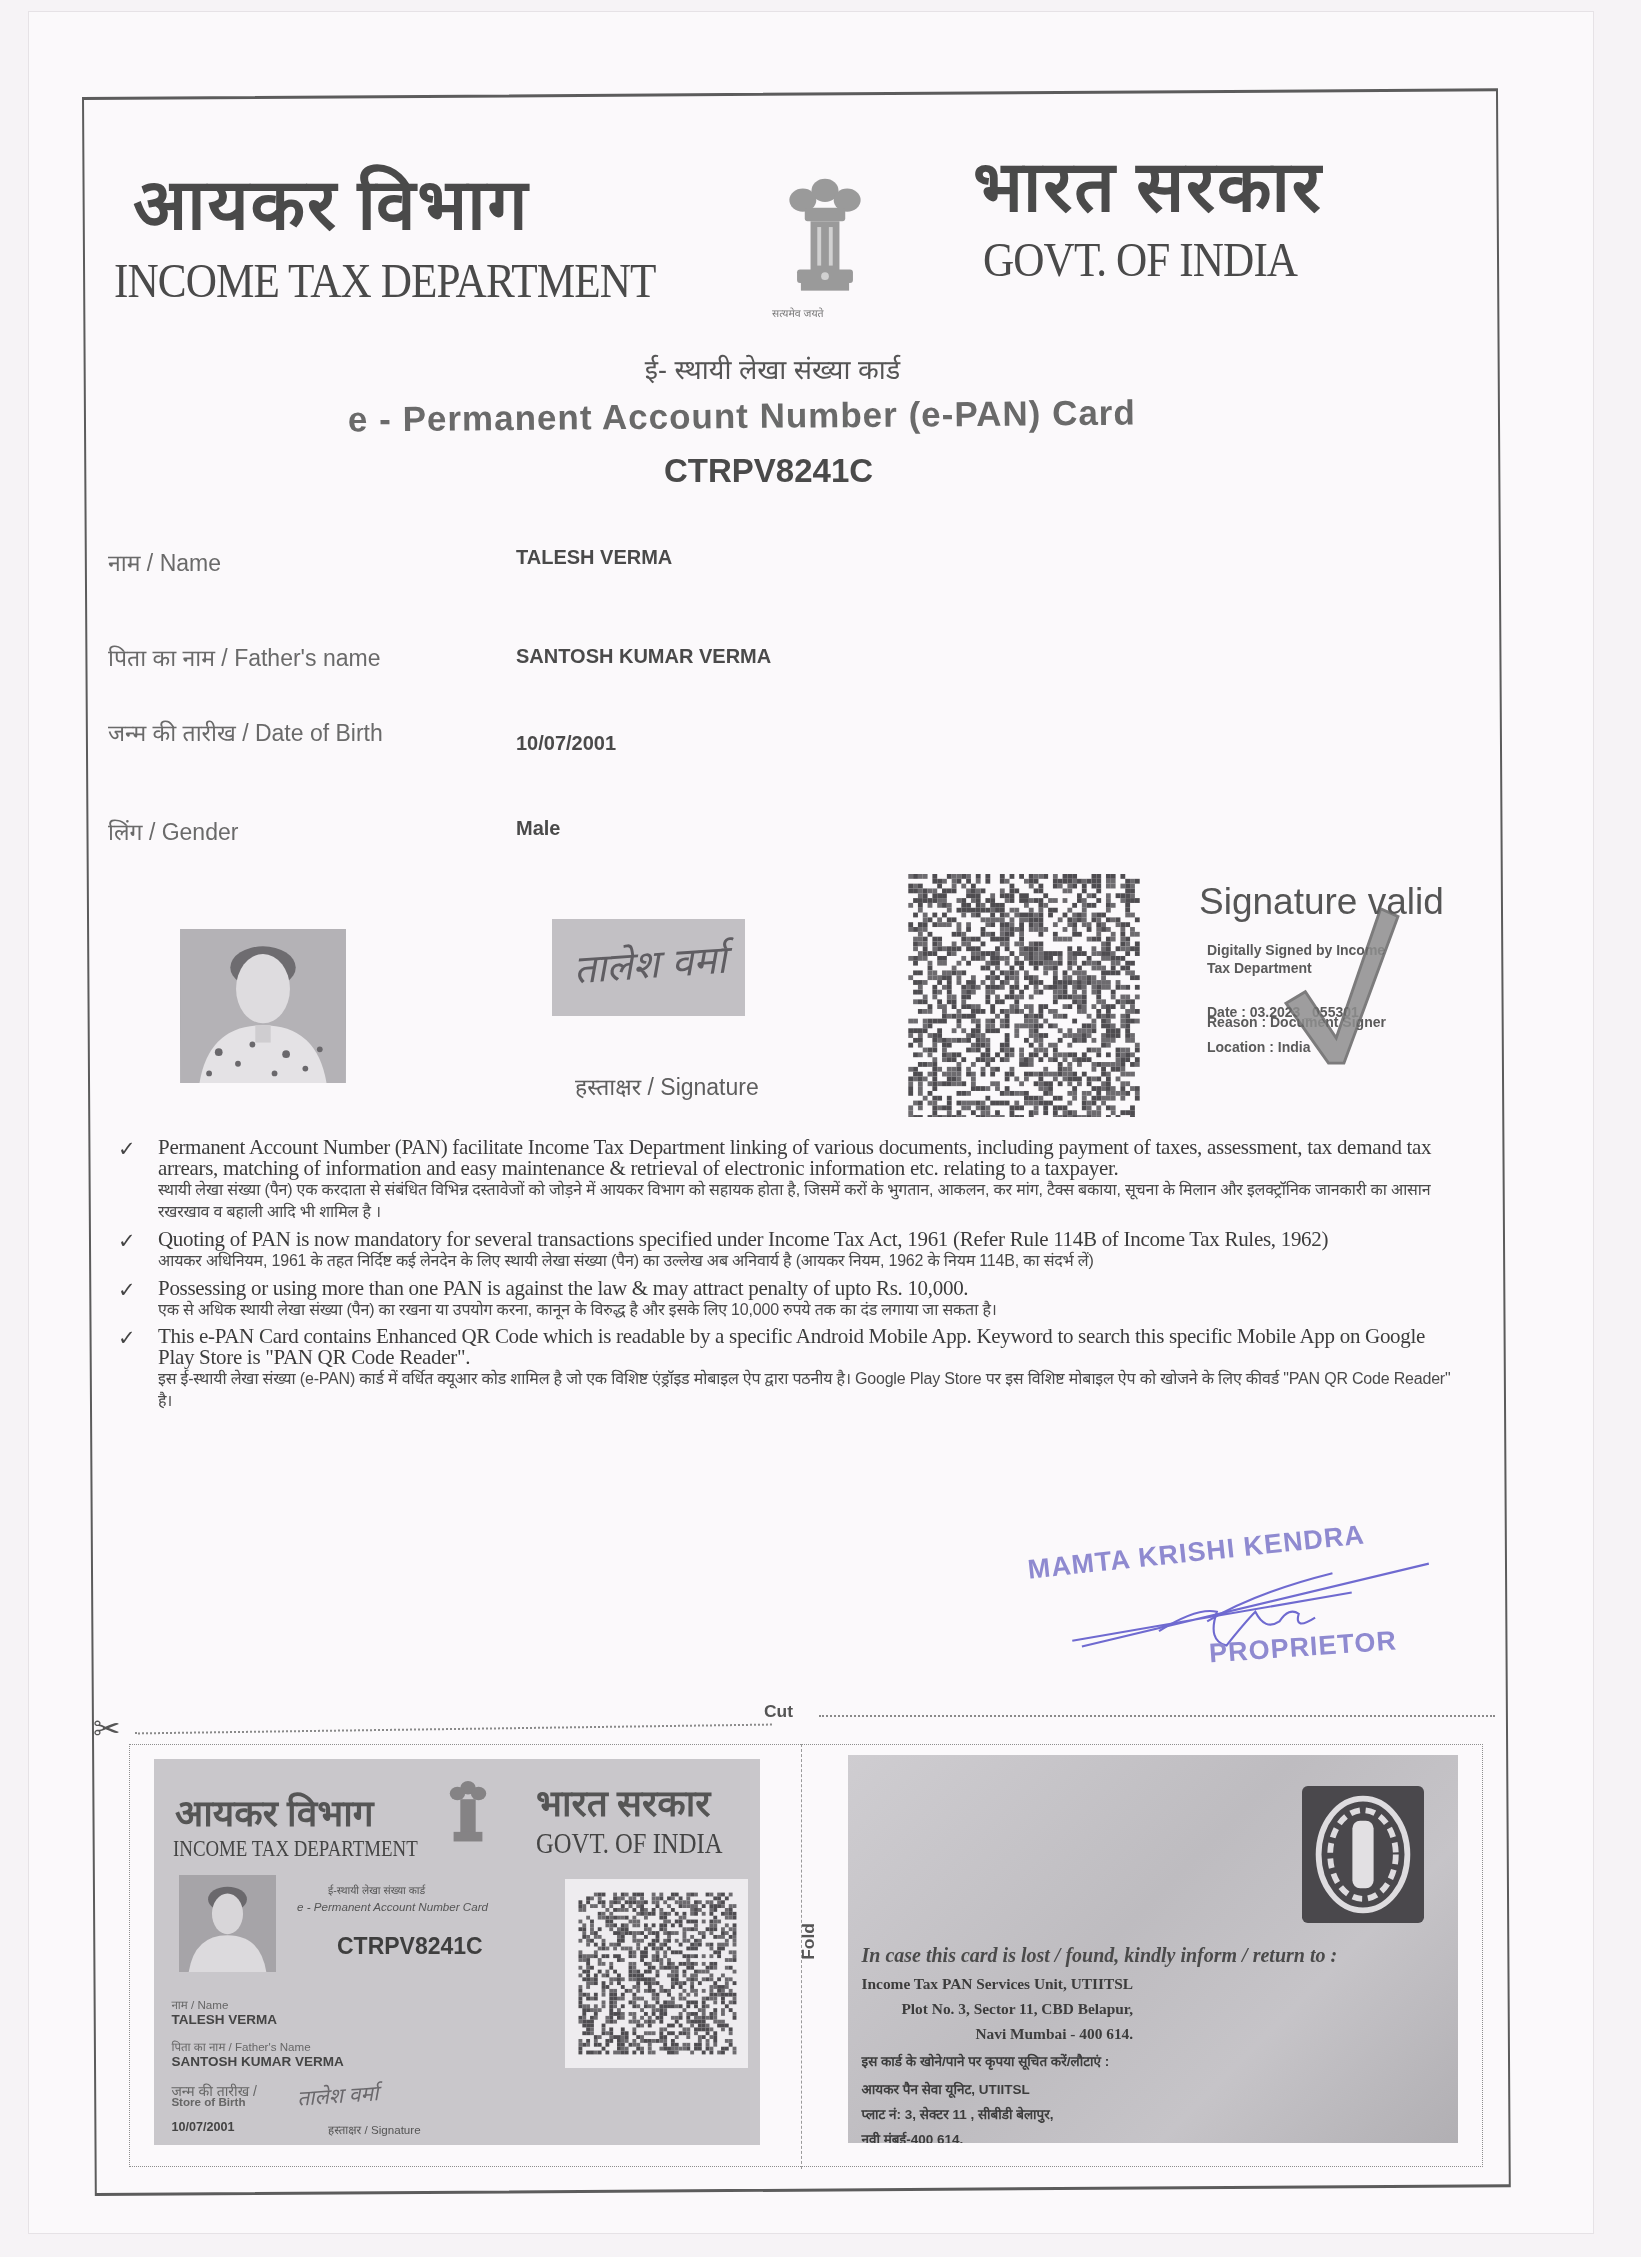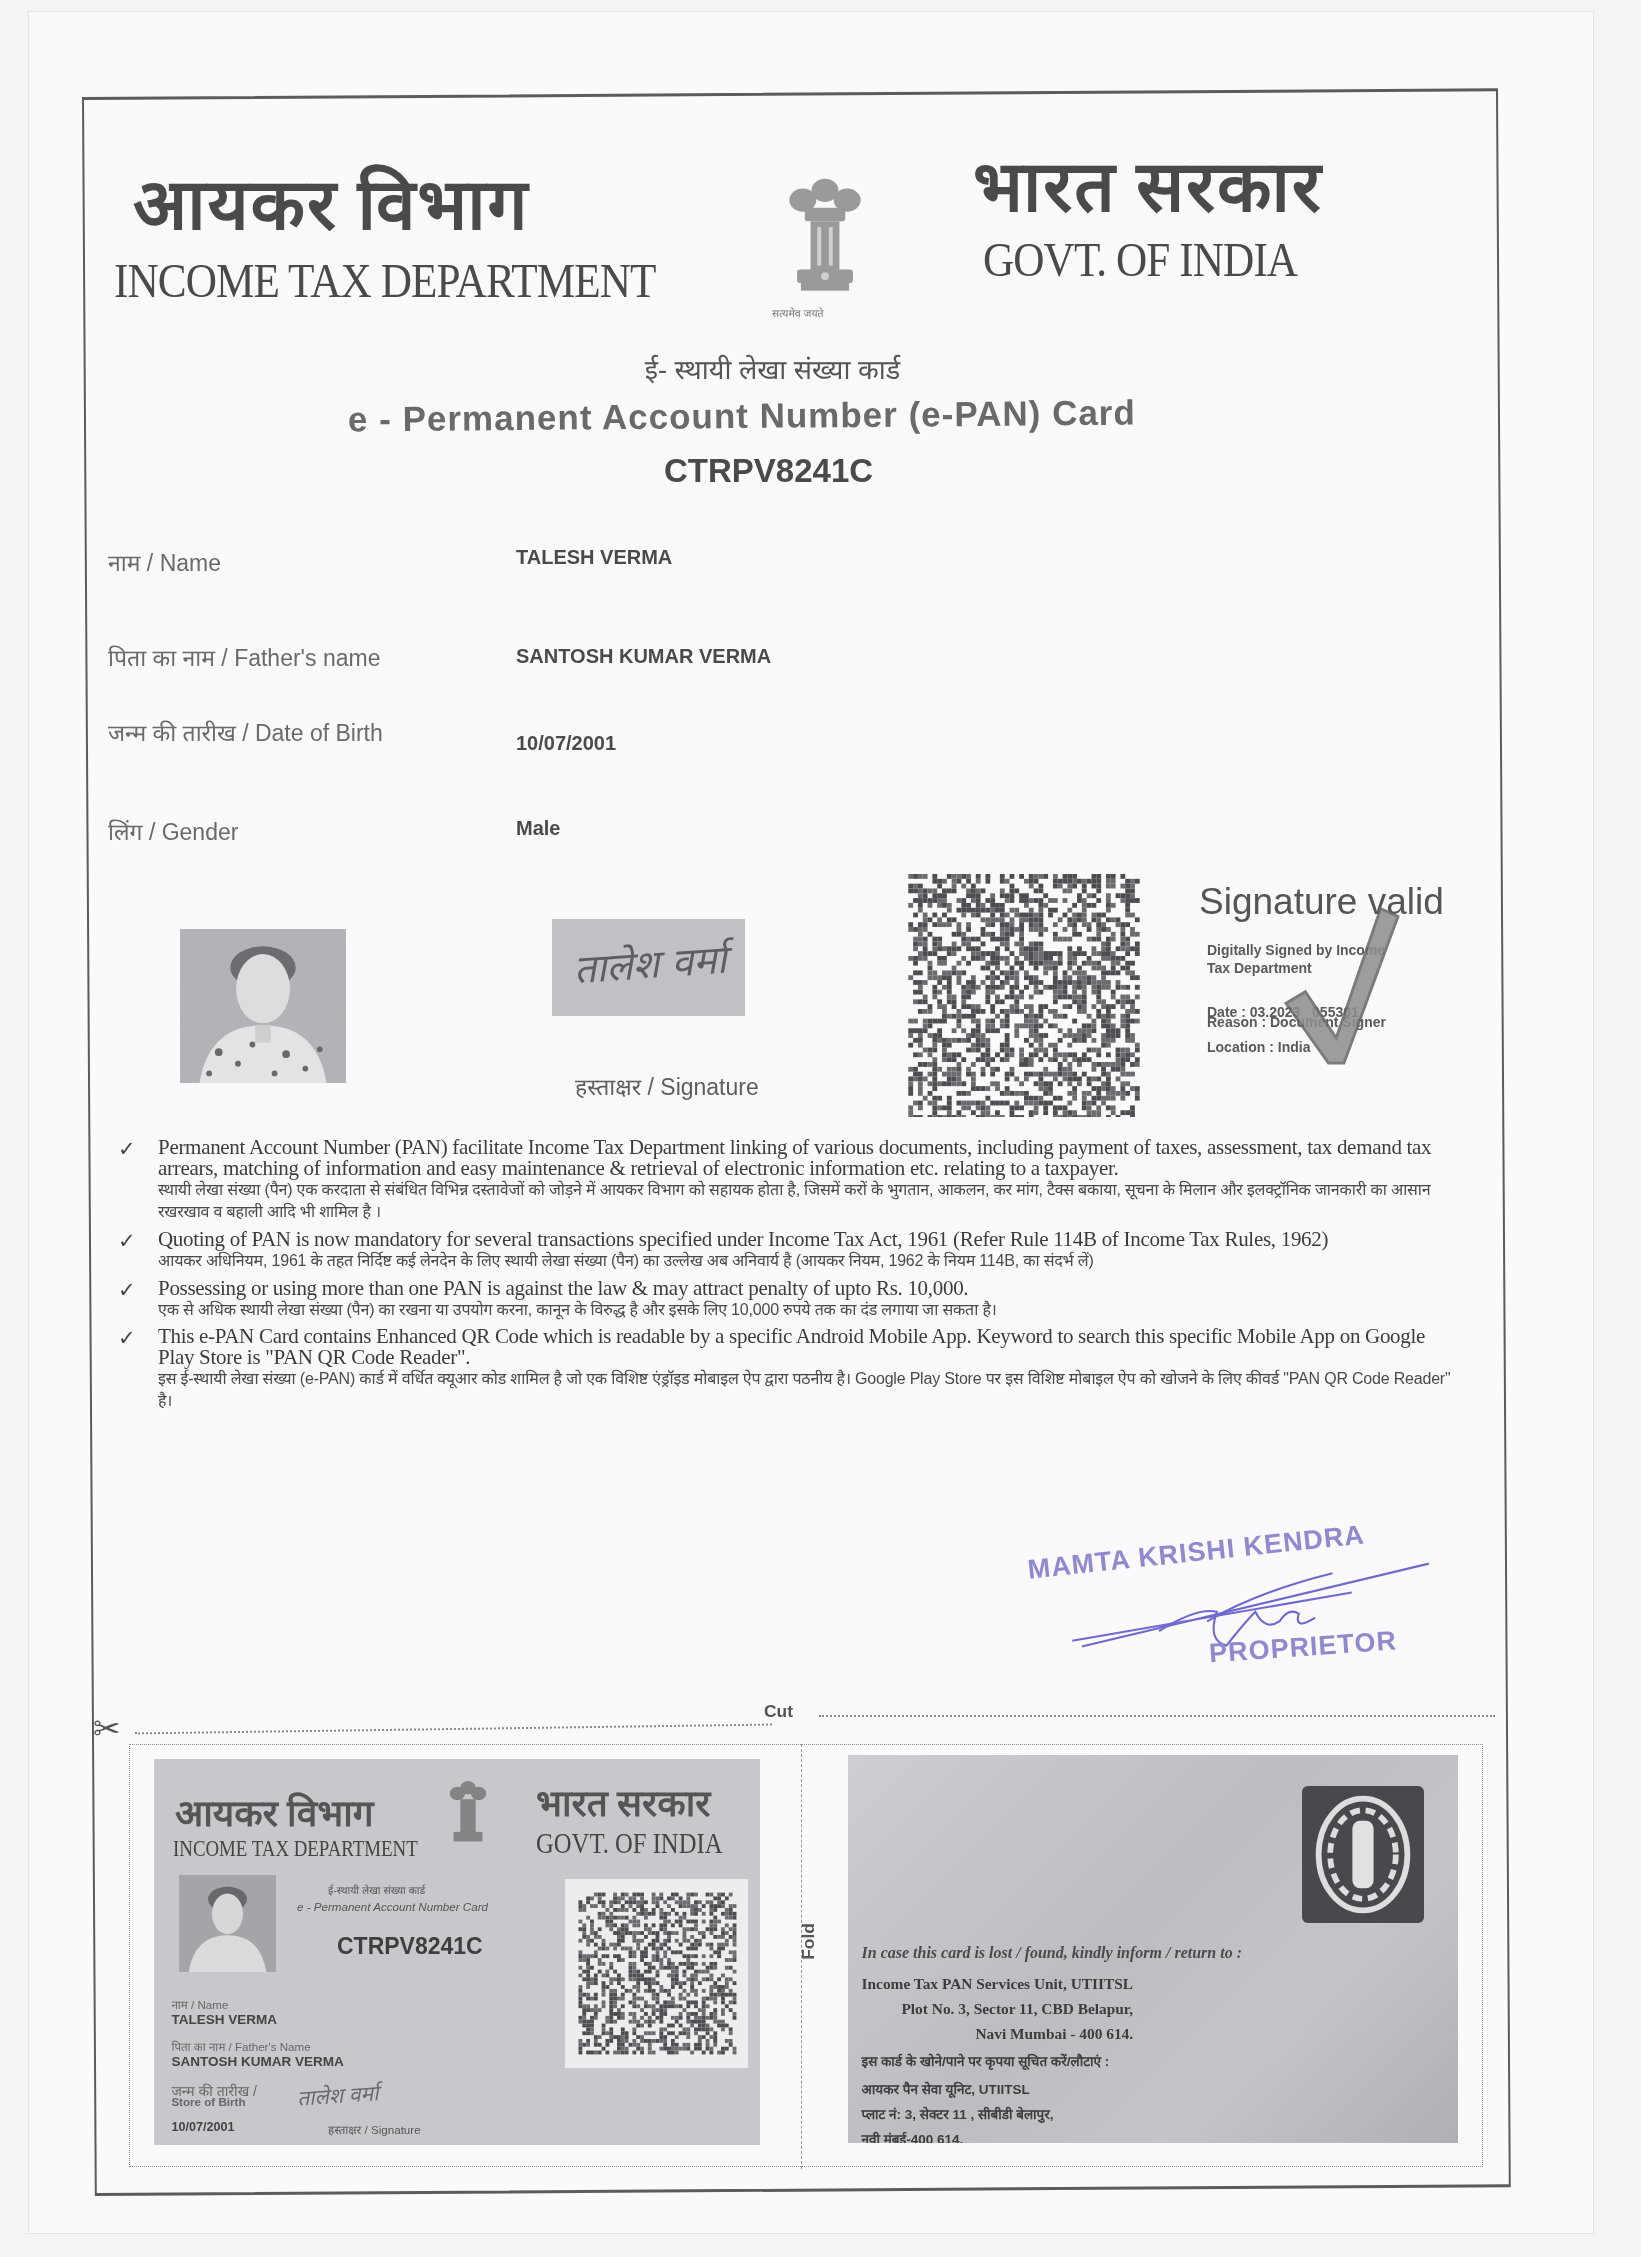--- a/index.html
+++ b/index.html
@@ -2384,21 +2384,21 @@
 <div class="abs card card-back">
   <div class="abs" style="left:454px;top:31px;width:122px;height:137px;background:#4a484c;border-radius:5.8px;">
     <svg width="122" height="137" viewBox="0 0 126 142">
       <g stroke="#dedcdf" stroke-width="6" fill="none">
         <ellipse cx="63" cy="71" rx="46" ry="58"></ellipse>
         <ellipse cx="63" cy="71" rx="34" ry="46" stroke-dasharray="10 6"></ellipse>
       </g>
       <rect x="52" y="36" width="22" height="70" rx="8" fill="#e2e0e3"></rect>
     </svg>
   </div>
-  <div class="abs serif" style="left:13.5px;top:189px;font-size:16px;font-style:italic;font-weight:700;color:#4a4a4a;">In case this card is lost / found, kindly inform / return to :</div>
+  <div class="abs serif" style="left:13.5px;top:189px;font-size:20px;font-style:italic;font-weight:700;color:#4a4a4a;">In case this card is lost / found, kindly inform / return to :</div>
   <div class="abs serif" style="left:13.5px;top:216px;font-size:15.4px;font-weight:700;color:#3c3c3c;line-height:25px;text-align:right;">
     <div>Income Tax PAN Services Unit, UTIITSL</div>
     <div>Plot No. 3, Sector 11, CBD Belapur,</div>
     <div>Navi Mumbai - 400 614.</div>
   </div>
   <div class="abs" style="left:13.5px;top:297px;font-size:13.5px;font-weight:700;color:#3c3c3c;">इस कार्ड के खोने/पाने पर कृपया सूचित करें/लौटाएं :</div>
   <div class="abs" style="left:13.5px;top:322px;font-size:13.5px;font-weight:700;color:#3c3c3c;line-height:25px;">
     <div>आयकर पैन सेवा यूनिट, UTIITSL</div>
     <div>प्लाट नं: 3, सेक्टर 11 , सीबीडी बेलापुर,</div>
     <div>नवी मुंबई-400 614.</div>

